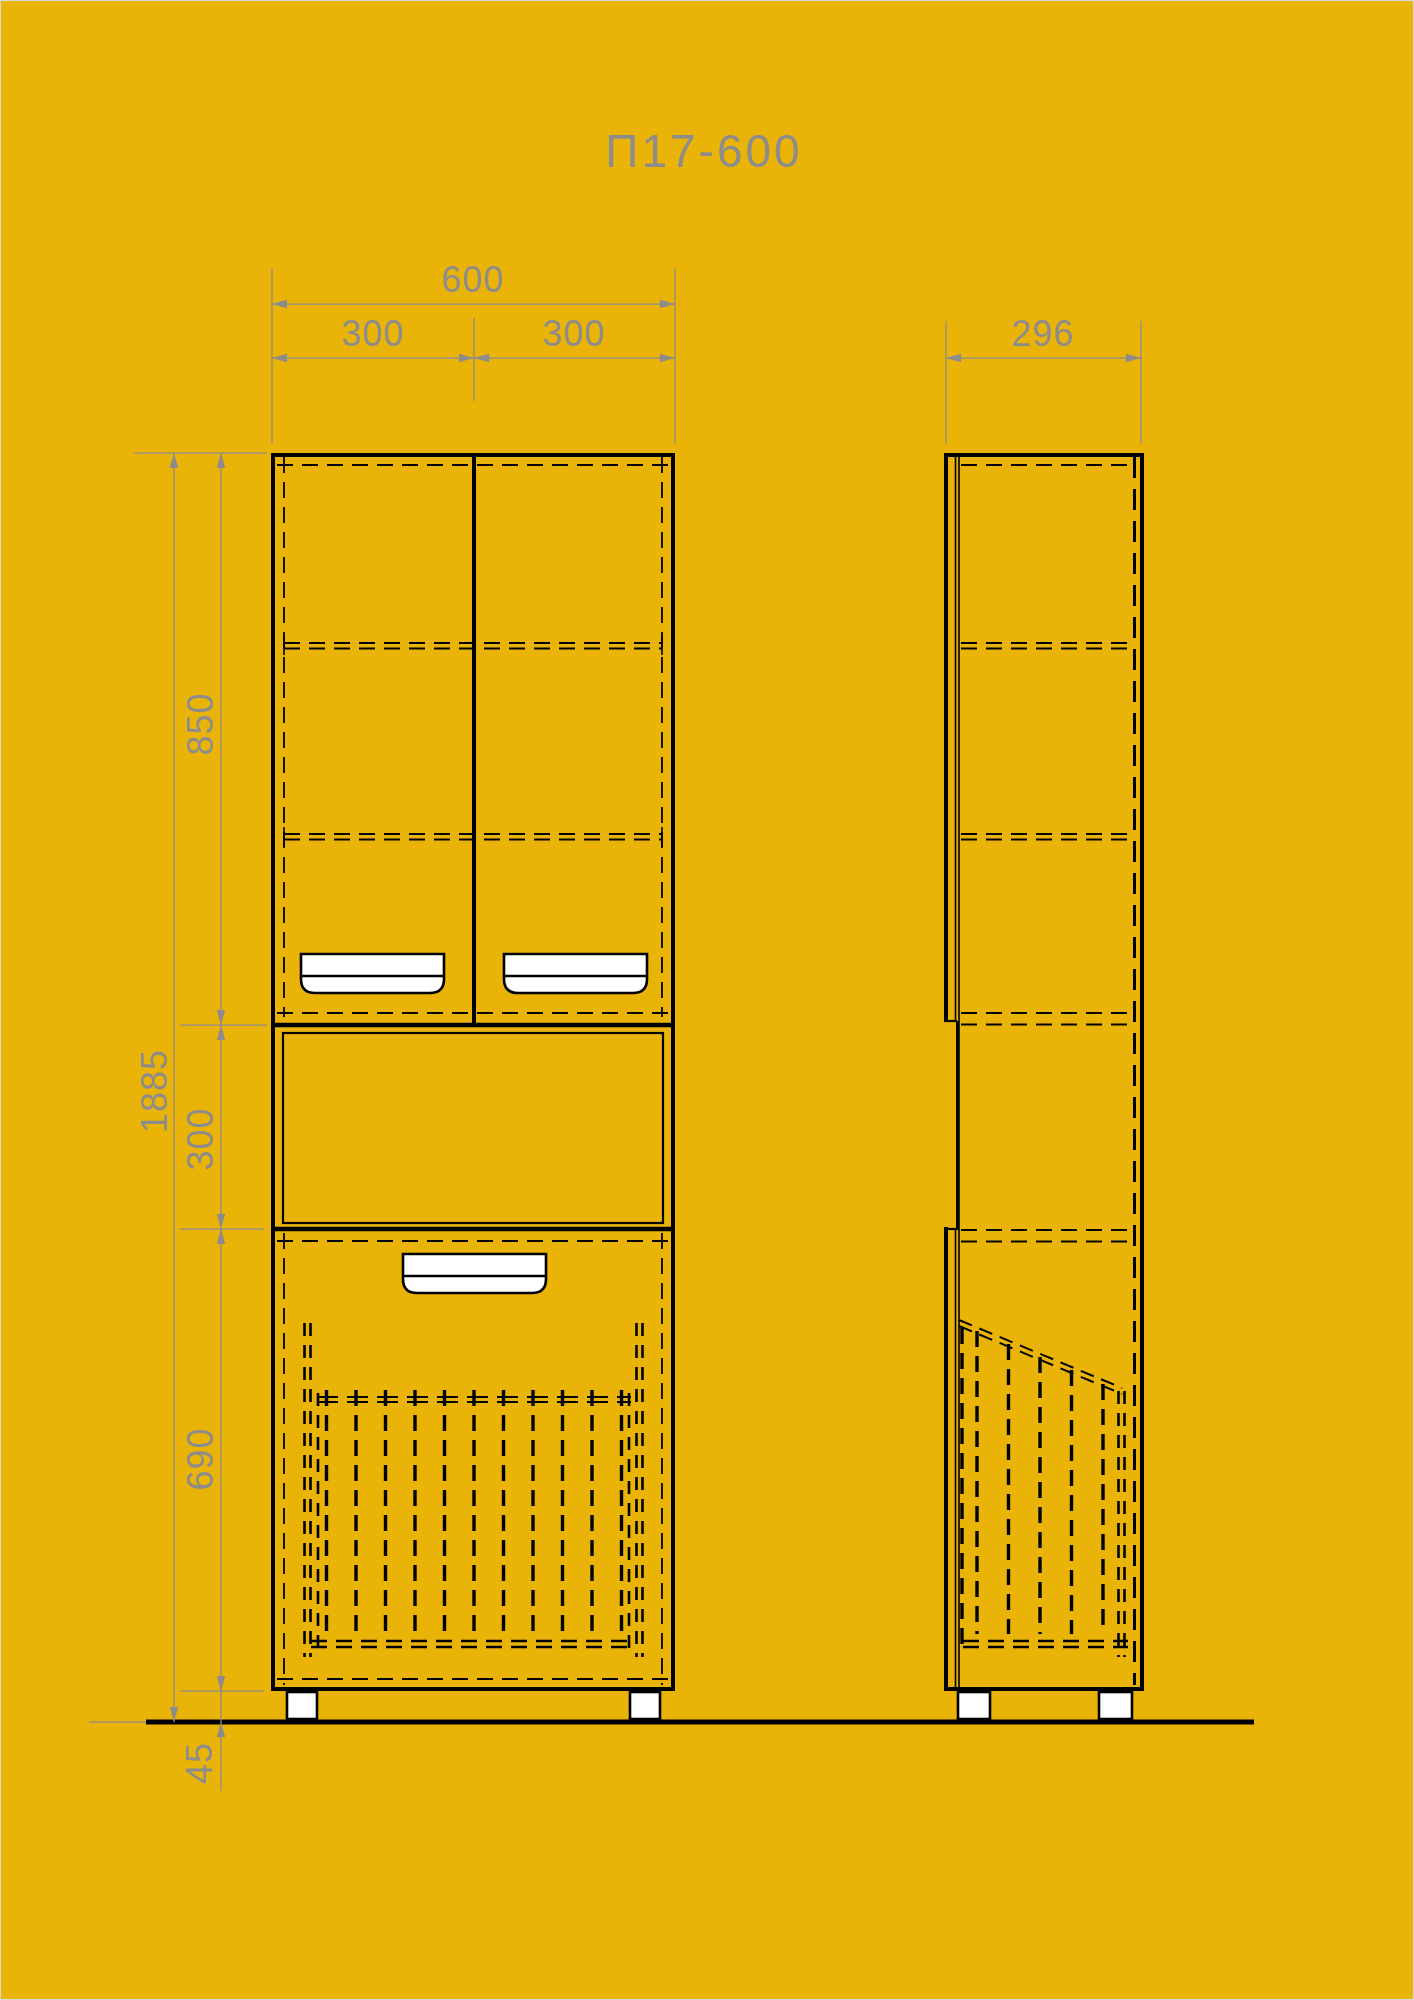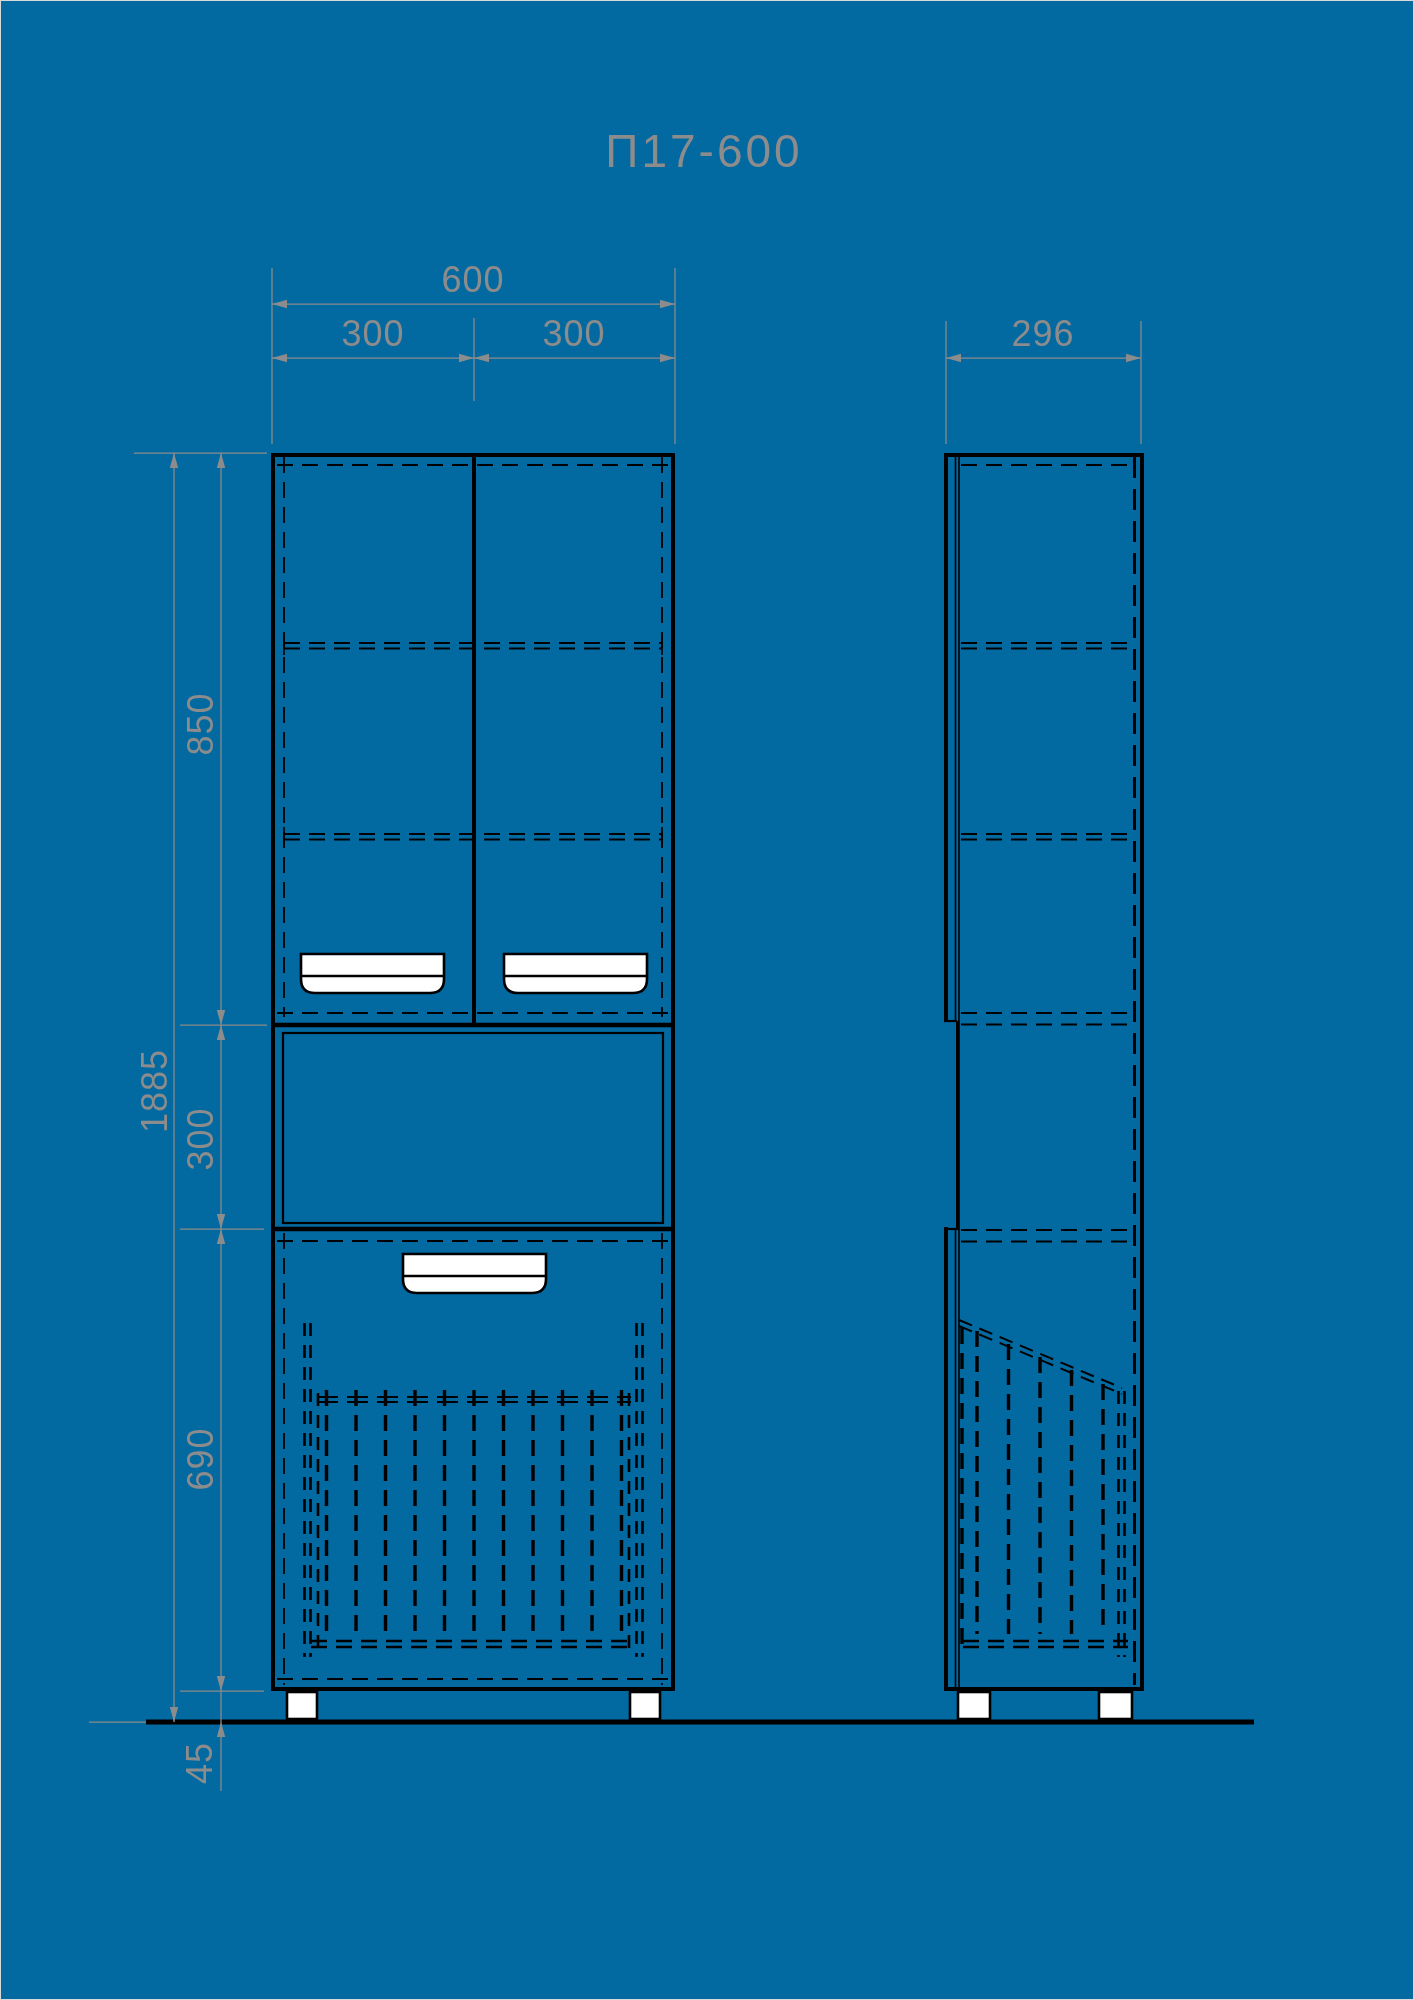--- a/index.html
+++ b/index.html
@@ -1,17 +1,17 @@
 <!DOCTYPE html>
 <html><head>
 <meta charset="utf-8">
 <style>
   html,body{margin:0;padding:0;background:#ffffff;}
   .page{
-    position:relative;width:1414px;height:2000px;background:#0369a1;
+    position:relative;width:1414px;height:2000px;background:#eab308;
     border:1px solid #d9d9d9;box-sizing:border-box;
     font-family:"Liberation Sans",sans-serif;
   }
   svg{position:absolute;left:0;top:0;}
   text{font-family:"Liberation Sans",sans-serif;}
   .dim-text{fill:#8c8c8c;font-size:36px;letter-spacing:1px;}
   .title-text{fill:#8c8c8c;font-size:46px;letter-spacing:3px;}
 </style>
 </head>
 <body>

